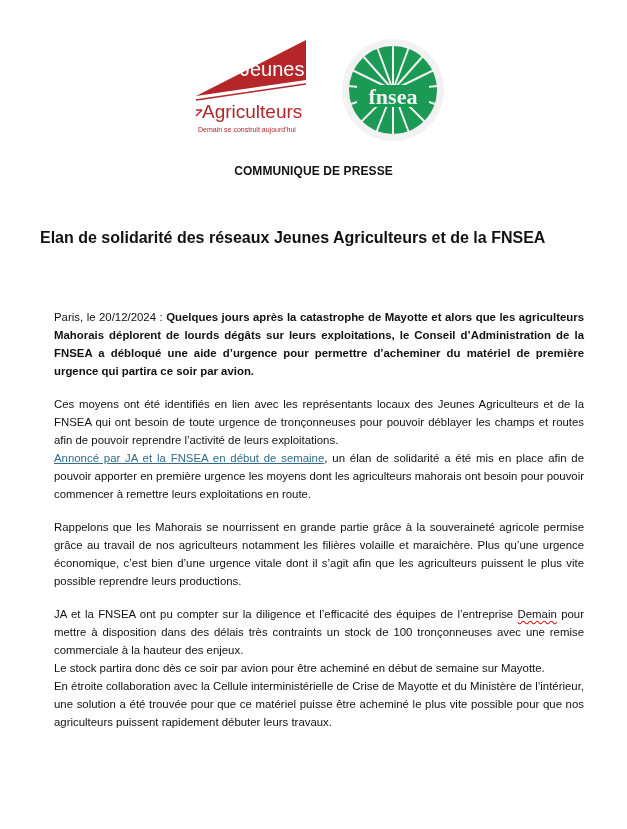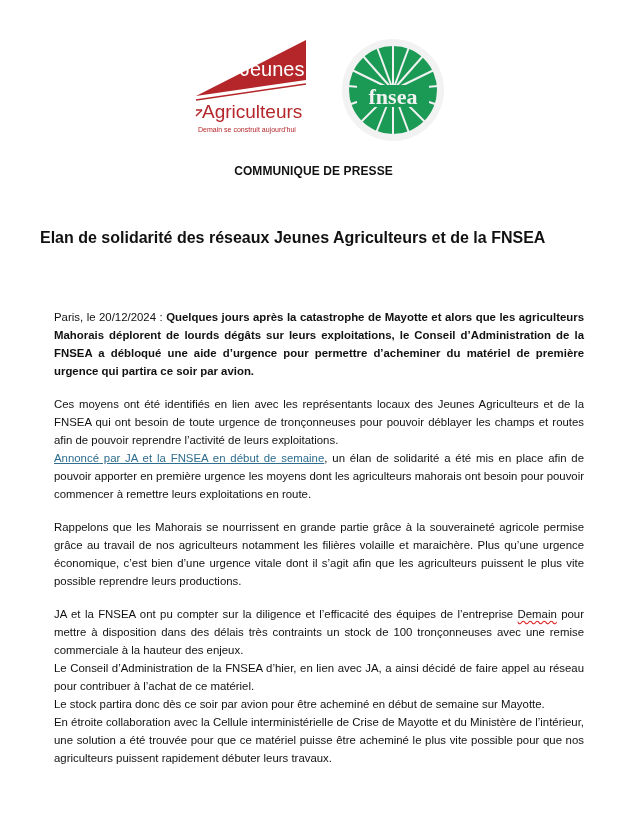--- a/index.html
+++ b/index.html
@@ -66,16 +66,15 @@
 
 <div class="body">
   <p><span>Paris, le 20/12/2024 : </span><span class="bold">Quelques jours après la catastrophe de Mayotte et alors que les agriculteurs Mahorais déplorent de lourds dégâts sur leurs exploitations, le Conseil d’Administration de la FNSEA a débloqué une aide d’urgence pour permettre d’acheminer du matériel de première urgence qui partira ce soir par avion.</span></p>
   <div class="gap"></div>
   <p>Ces moyens ont été identifiés en lien avec les représentants locaux des Jeunes Agriculteurs et de la FNSEA qui ont besoin de toute urgence de tronçonneuses pour pouvoir déblayer les champs et routes afin de pouvoir reprendre l’activité de leurs exploitations.</p>
   <p><a class="link">Annoncé par JA et la FNSEA en début de semaine</a><span>, un élan de solidarité a été mis en place afin de pouvoir apporter en première urgence les moyens dont les agriculteurs mahorais ont besoin pour pouvoir commencer à remettre leurs exploitations en route.</span></p>
   <div class="gap"></div>
   <p>Rappelons que les Mahorais se nourrissent en grande partie grâce à la souveraineté agricole permise grâce au travail de nos agriculteurs notamment les filières volaille et maraichère. Plus qu’une urgence économique, c’est bien d’une urgence vitale dont il s’agit afin que les agriculteurs puissent le plus vite possible reprendre leurs productions.</p>
   <div class="gap"></div>
   <p><span>JA et la FNSEA ont pu compter sur la diligence et l’efficacité des équipes de l’entreprise </span><span class="spell">Demain</span><span> pour mettre à disposition dans des délais très contraints un stock de 100 tronçonneuses avec une remise commerciale à la hauteur des enjeux.</span></p>
-  <p>Le Conseil d’Administration de la FNSEA d’hier, en lien avec JA, a ainsi décidé de faire appel au réseau pour contribuer à l’achat de ce matériel.</p>
   <p>Le stock partira donc dès ce soir par avion pour être acheminé en début de semaine sur Mayotte.</p>
   <p>En étroite collaboration avec la Cellule interministérielle de Crise de Mayotte et du Ministère de l’intérieur, une solution a été trouvée pour que ce matériel puisse être acheminé le plus vite possible pour que nos agriculteurs puissent rapidement débuter leurs travaux.</p>
 </div>
 
 </body></html>

